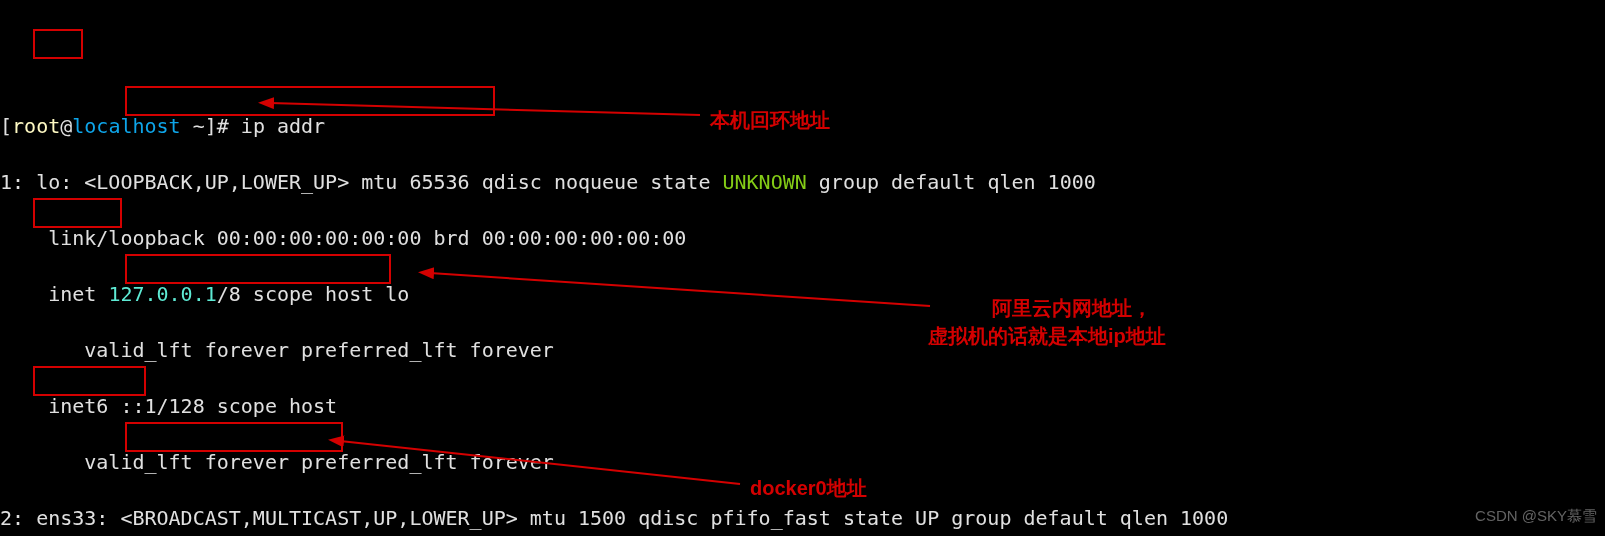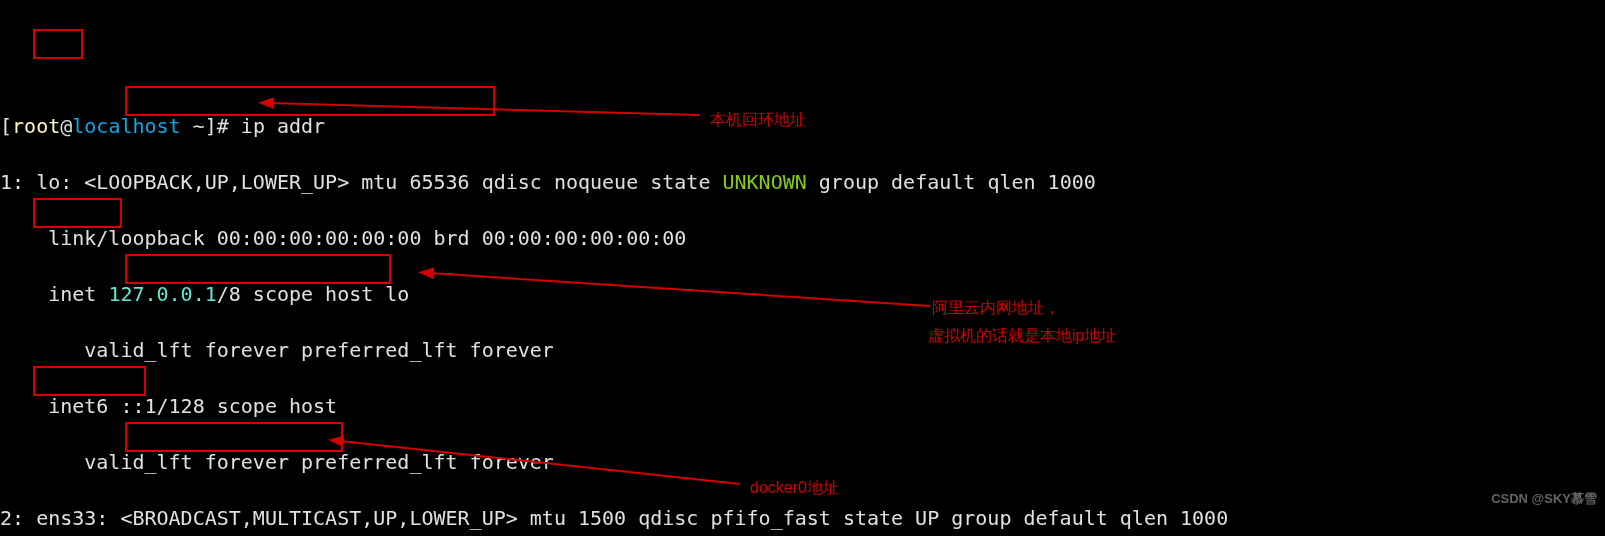--- a/index.html
+++ b/index.html
@@ -16,42 +16,42 @@
       position: relative;
     }
     .ln { display: block; }
     .root { color: #fef9c3; }
     .host { color: #0ea5e9; }
     .unknown { color: #84cc16; }
     .ip { color: #5eead4; }
     .annot {
       position: absolute;
       font-family: "SimSun","Microsoft YaHei",sans-serif;
-      font-size: 16px;
+      font-size: 20px;
       color: #d40000;
       white-space: nowrap;
+      font-weight: bold;
     }
     .abox {
       position: absolute;
       border: 2px solid #d40000;
       pointer-events: none;
     }
     svg.arrow {
       position: absolute;
       pointer-events: none;
       overflow: visible;
     }
     .watermark {
       position: absolute;
       right: 8px;
-      bottom: 23px;
+      bottom: 6px;
       font-family: sans-serif;
-      font-size: 13px;
+      font-size: 15px;
       color: rgba(180,180,180,0.55);
-      font-weight: bold;
     }
   </style>
 </head>
 <body>
 
 
 
 <span class="ln">[<span class="root">root</span><span>@</span><span class="host">localhost</span><span> ~]# </span><span>ip addr</span></span>
 <span class="ln"><span>1: </span><span>lo:</span><span> &lt;LOOPBACK,UP,LOWER_UP&gt; mtu 65536 qdisc noqueue state </span><span class="unknown">UNKNOWN</span><span> group default qlen 1000</span></span>
 <span class="ln">    link/loopback 00:00:00:00:00:00 brd 00:00:00:00:00:00</span>
@@ -86,20 +86,20 @@
       <path d="M0,0 L0,6 L8,3 z" fill="#d40000"></path>
     </marker>
   </defs>
   <line x1="700" y1="115" x2="270" y2="103" stroke="#d40000" stroke-width="2" marker-end="url(#ah)"></line>
   <line x1="930" y1="306" x2="430" y2="273" stroke="#d40000" stroke-width="2" marker-end="url(#ah)"></line>
   <line x1="740" y1="484" x2="340" y2="441" stroke="#d40000" stroke-width="2" marker-end="url(#ah)"></line>
 </svg>
 
 
 <div class="annot" style="left:710px; top:106px;">本机回环地址</div>
-<div class="annot" style="left:932px; top:294px;">阿里云内网地址，</div>
+<div class="annot" style="left:992px; top:294px;">阿里云内网地址，</div>
 <div class="annot" style="left:928px; top:322px;">虚拟机的话就是本地ip地址</div>
 <div class="annot" style="left:750px; top:474px;">docker0地址</div>
 
 <div class="watermark">CSDN @SKY慕雪</div>
 
 
 
 
 </body></html>

